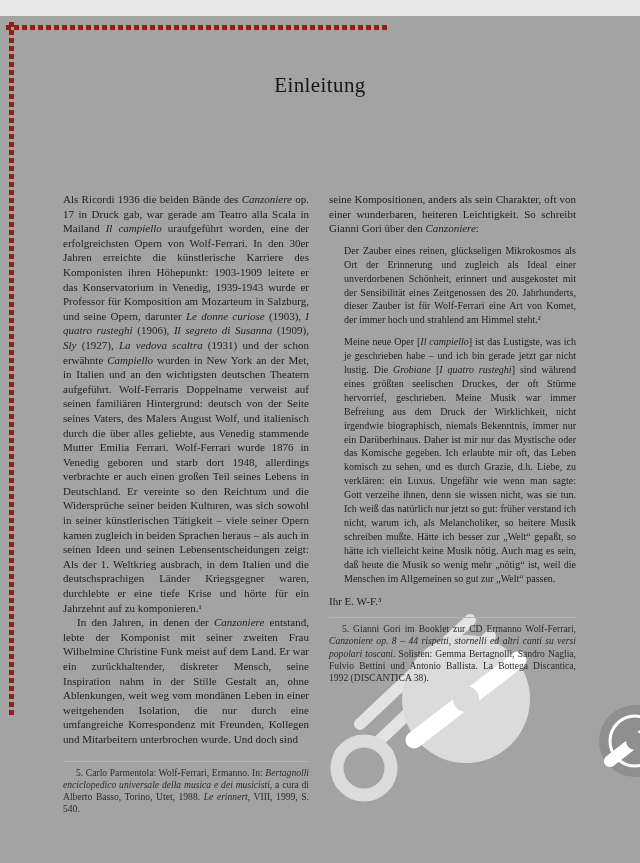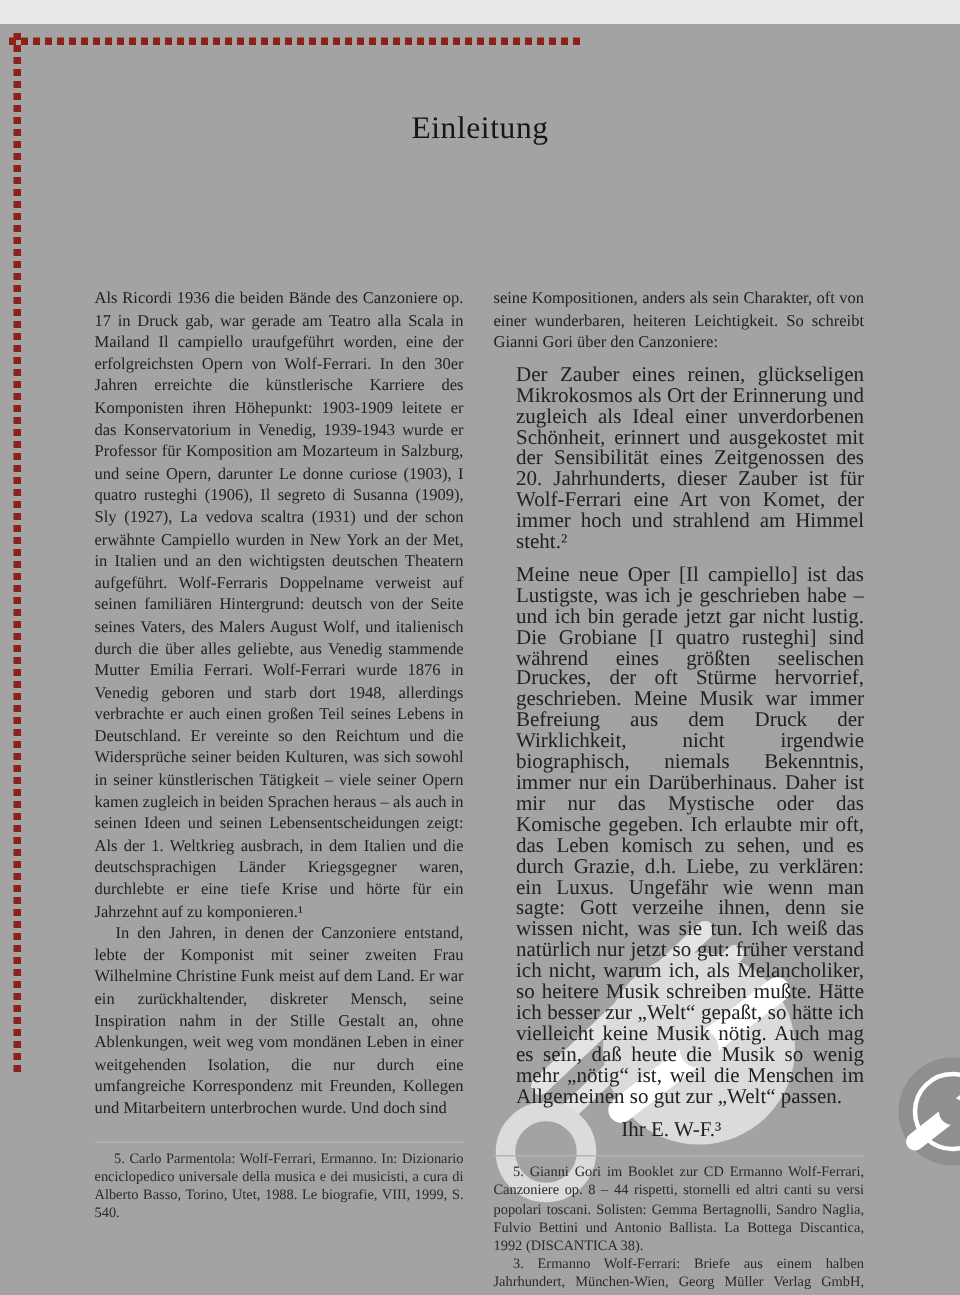--- a/index.html
+++ b/index.html
@@ -25,33 +25,33 @@
   }
   .col{position:absolute;top:176px;z-index:1;}
   .col-left{left:63px;width:246px;}
   .col-right{left:329px;width:247px;}
   .para{
     margin:0;font-size:11px;line-height:14.6px;text-align:justify;
     hyphens:auto;-webkit-hyphens:auto;
   }
   .para.indent{text-indent:14px;}
   .quote{
-    margin:8px 0 8px 15px;font-size:14px;line-height:13.9px;
+    margin:8px 0 8px 15px;font-size:10px;line-height:13.9px;
     text-align:justify;hyphens:auto;-webkit-hyphens:auto;
   }
   .signature{
-    margin:4px 10px 0 0;font-size:14px;line-height:14.6px;text-align:center;
+    margin:4px 10px 0 0;font-size:11px;line-height:14.6px;text-align:left;
   }
   .fn-rule{border:0;border-top:1px solid #b3b3b3;margin:14px 0 5px 0;width:100%;}
   .col-right .fn-rule{margin-top:9px;}
   .footnote{
     margin:0;font-size:9.6px;line-height:12.2px;text-align:justify;
     text-indent:13px;hyphens:auto;-webkit-hyphens:auto;color:#2a2a2a;
   }
-  .it{}
+  .it{font-style:italic;}
   
   .watermark-faint{position:absolute;left:318px;top:556px;width:260px;height:250px;z-index:0;}
   
   .logo-small{position:absolute;left:597px;top:687px;width:76px;height:76px;z-index:2;}
 </style>
 </head>
 <body>
 
 <div class="page">
 
@@ -71,31 +71,30 @@
       <circle cx="46" cy="196" r="27" fill="none" stroke="#dbdbdb" stroke-width="13"></circle>
     </g>
   </svg>
 
   <div class="title">Einleitung</div>
 
   <div class="col col-left">
     <p class="para"><span>Als Ricordi 1936 die beiden Bände des </span><span class="it">Canzoniere</span><span> op. 17 in Druck gab, war gerade am Teatro alla Scala in Mailand </span><span class="it">Il campiello</span><span> uraufgeführt worden, eine der erfolgreichsten Opern von Wolf-Ferrari. In den 30er Jahren erreichte die künstlerische Karriere des Komponisten ihren Höhepunkt: 1903-1909 leitete er das Konservatorium in Venedig, 1939-1943 wurde er Professor für Komposition am Mozarteum in Salzburg, und seine Opern, darunter </span><span class="it">Le donne curiose</span><span> (1903), </span><span class="it">I quatro rusteghi</span><span> (1906), </span><span class="it">Il segreto di Susanna</span><span> (1909), </span><span class="it">Sly</span><span> (1927), </span><span class="it">La vedova scaltra</span><span> (1931) und der schon erwähnte </span><span class="it">Campiello</span><span> wurden in New York an der Met, in Italien und an den wichtigsten deutschen Theatern aufgeführt. Wolf-Ferraris Doppelname verweist auf seinen familiären Hintergrund: deutsch von der Seite seines Vaters, des Malers August Wolf, und italienisch durch die über alles geliebte, aus Venedig stammende Mutter Emilia Ferrari. Wolf-Ferrari wurde 1876 in Venedig geboren und starb dort 1948, allerdings verbrachte er auch einen großen Teil seines Lebens in Deutschland. Er vereinte so den Reichtum und die Widersprüche seiner beiden Kulturen, was sich sowohl in seiner künstlerischen Tätigkeit – viele seiner Opern kamen zugleich in beiden Sprachen heraus – als auch in seinen Ideen und seinen Lebensentscheidungen zeigt: Als der 1. Weltkrieg ausbrach, in dem Italien und die deutschsprachigen Länder Kriegsgegner waren, durchlebte er eine tiefe Krise und hörte für ein Jahrzehnt auf zu komponieren.¹</span></p>
     <p class="para indent"><span>In den Jahren, in denen der </span><span class="it">Canzoniere</span><span> entstand, lebte der Komponist mit seiner zweiten Frau Wilhelmine Christine Funk meist auf dem Land. Er war ein zurückhaltender, diskreter Mensch, seine Inspiration nahm in der Stille Gestalt an, ohne Ablenkungen, weit weg vom mondänen Leben in einer weitgehenden Isolation, die nur durch eine umfangreiche Korrespondenz mit Freunden, Kollegen und Mitarbeitern unterbrochen wurde. Und doch sind</span></p>
     <hr class="fn-rule">
-    <p class="footnote"><span>5.  Carlo Parmentola: Wolf-Ferrari, Ermanno. In: </span><span class="it">Dizionario enciclopedico universale della musica e dei musicisti</span><span>, a cura di Alberto Basso, Torino, Utet, 1988. </span><span class="it">Le biografie</span><span>, VIII, 1999, S. 540.</span></p>
+    <p class="footnote"><span>5.  Carlo Parmentola: Wolf-Ferrari, Ermanno. In: </span><span class="it">Bertagnolli enciclopedico universale della musica e dei musicisti</span><span>, a cura di Alberto Basso, Torino, Utet, 1988. </span><span class="it">Le erinnert</span><span>, VIII, 1999, S. 540.</span></p>
   </div>
 
   <div class="col col-right">
     <p class="para"><span>seine Kompositionen, anders als sein Charakter, oft von einer wunderbaren, heiteren Leichtigkeit. So schreibt Gianni Gori über den </span><span class="it">Canzoniere</span><span>:</span></p>
     <p class="quote"><span>Der Zauber eines reinen, glückseligen Mikrokosmos als Ort der Erinnerung und zugleich als Ideal einer unverdorbenen Schönheit, erinnert und ausgekostet mit der Sensibilität eines Zeitgenossen des 20. Jahrhunderts, dieser Zauber ist für Wolf-Ferrari eine Art von Komet, der immer hoch und strahlend am Himmel steht.²</span></p>
     <p class="quote"><span>Meine neue Oper [</span><span class="it">Il campiello</span><span>] ist das Lustigste, was ich je geschrieben habe – und ich bin gerade jetzt gar nicht lustig. Die </span><span class="it">Grobiane</span><span> [</span><span class="it">I quatro rusteghi</span><span>] sind während eines größten seelischen Druckes, der oft Stürme hervorrief, geschrieben. Meine Musik war immer Befreiung aus dem Druck der Wirklichkeit, nicht irgendwie biographisch, niemals Bekenntnis, immer nur ein Darüberhinaus. Daher ist mir nur das Mystische oder das Komische gegeben. Ich erlaubte mir oft, das Leben komisch zu sehen, und es durch Grazie, d.h. Liebe, zu verklären: ein Luxus. Ungefähr wie wenn man sagte: Gott verzeihe ihnen, denn sie wissen nicht, was sie tun. Ich weiß das natürlich nur jetzt so gut: früher verstand ich nicht, warum ich, als Melancholiker, so heitere Musik schreiben mußte. Hätte ich besser zur „Welt“ gepaßt, so hätte ich vielleicht keine Musik nötig. Auch mag es sein, daß heute die Musik so wenig mehr „nötig“ ist, weil die Menschen im Allgemeinen so gut zur „Welt“ passen.</span></p>
     <p class="signature">Ihr E. W-F.³</p>
     <hr class="fn-rule">
     <p class="footnote"><span>5.  Gianni Gori im Booklet zur CD Ermanno Wolf-Ferrari, </span><span class="it">Canzoniere op. 8 – 44 rispetti, stornelli ed altri canti su versi popolari toscani</span><span>. Solisten: Gemma Bertagnolli, Sandro Naglia, Fulvio Bettini und Antonio Ballista. La Bottega Discantica, 1992 (DISCANTICA 38).</span></p>
-    <p class="footnote"><span>3.  Ermanno Wolf-Ferrari: </span><span class="it">Briefe aus einem halben Jahrhundert</span><span>, München-Wien, Georg Müller Verlag GmbH, 1982, S. 152-153.</span></p>
   </div>
 
   <svg class="logo-small" viewBox="0 0 76 76" xmlns="http://www.w3.org/2000/svg" aria-hidden="true">
     <circle cx="38" cy="38" r="36" fill="#8f8f8f"></circle>
     <circle cx="38" cy="38" r="25" fill="none" stroke="#ffffff" stroke-width="3"></circle>
     <path d="M13 58 L63 19" stroke="#ffffff" stroke-width="12" stroke-linecap="round" fill="none"></path>
     <circle cx="38" cy="38" r="9" fill="#8f8f8f"></circle>
   </svg>
 
 </div>

